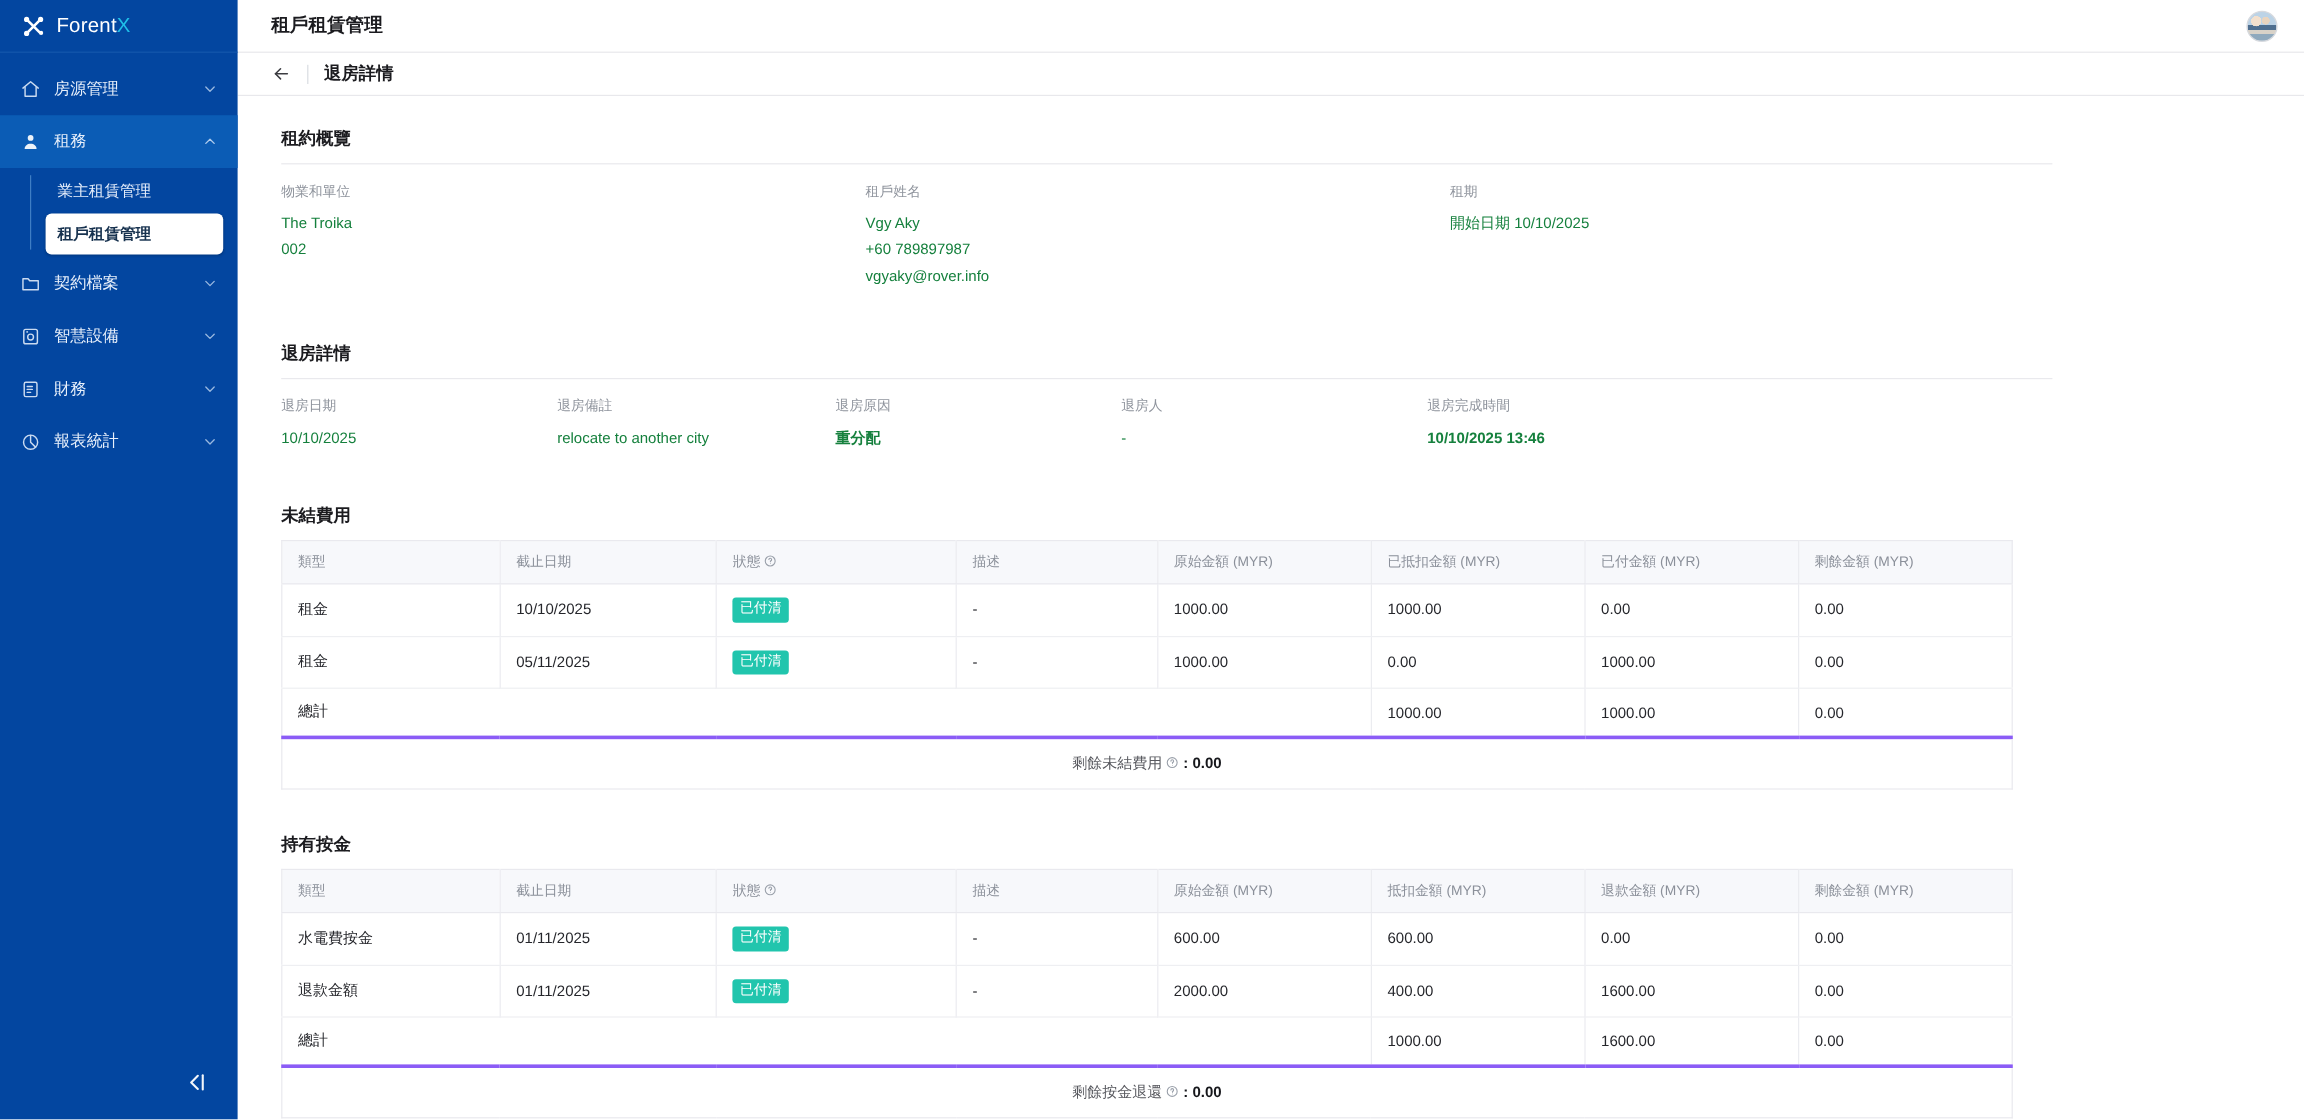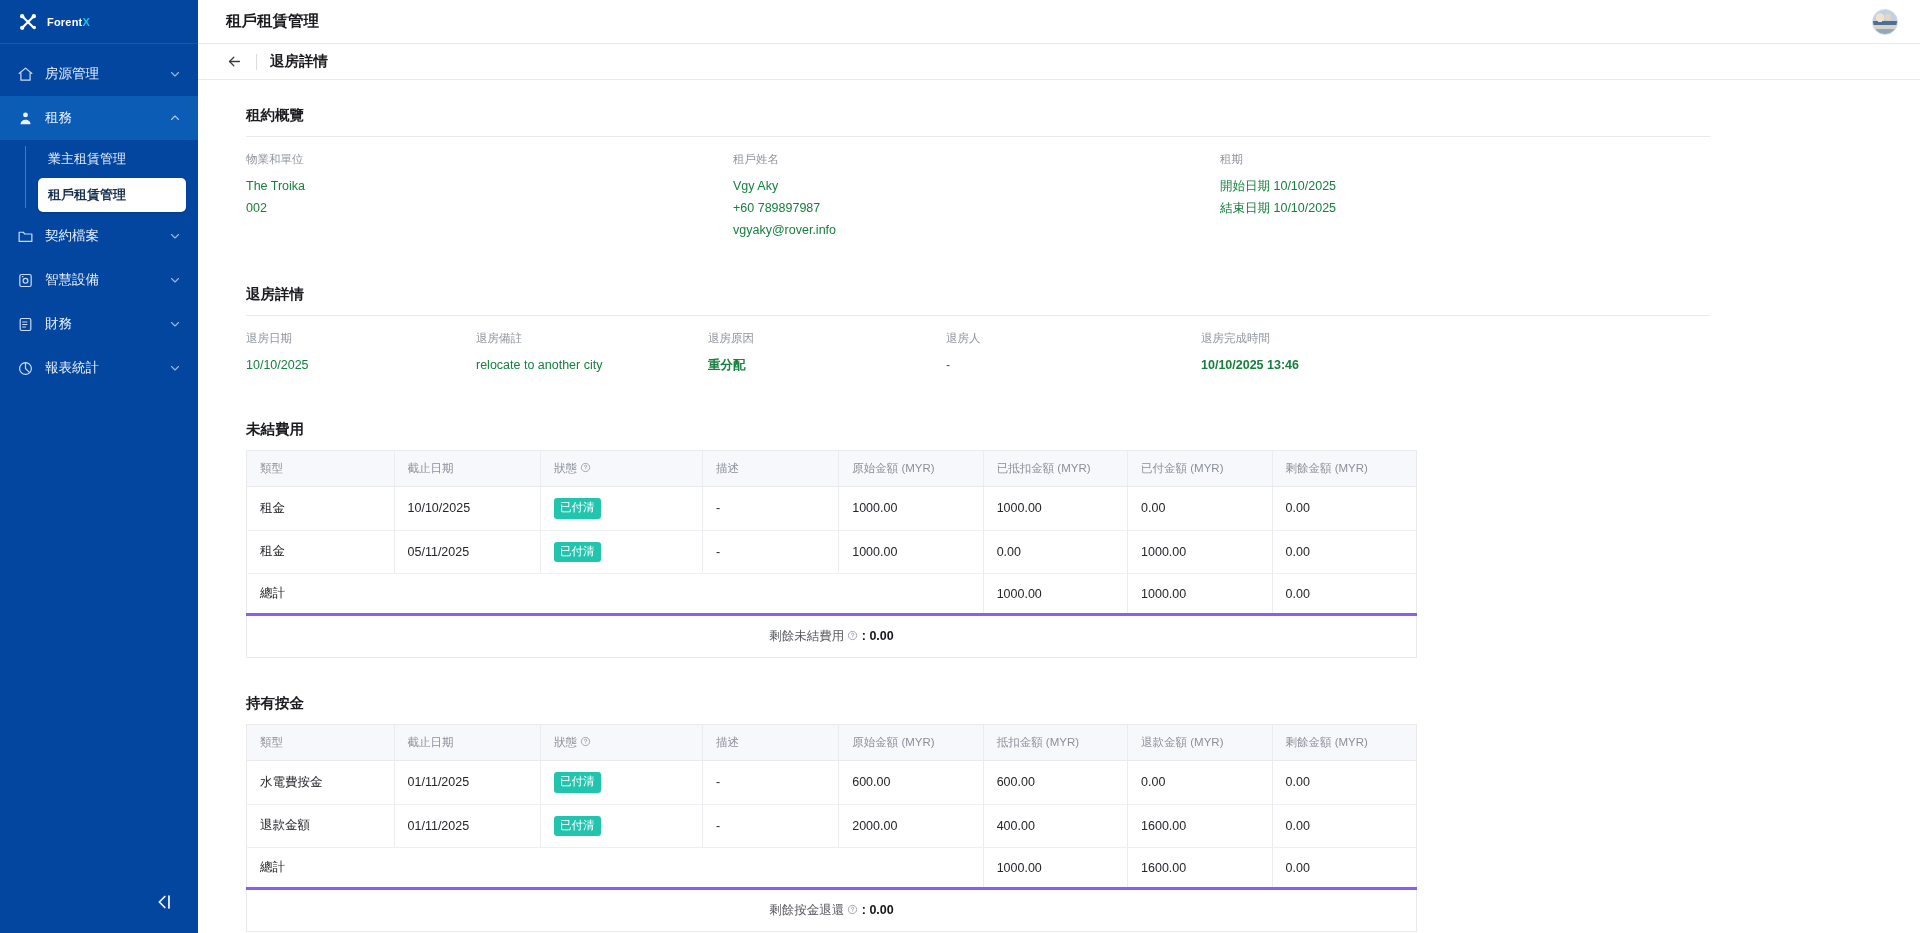--- a/index.html
+++ b/index.html
@@ -22,21 +22,21 @@
     display: flex; flex-direction: column;
   }
   .brand {
     height: 44px;
     display: flex; align-items: center; gap: 9px;
     padding: 0 18px;
     border-bottom: 1px solid #1558ac;
   }
   .brand-mark { width: 20px; height: 20px; flex: 0 0 20px; }
   .brand-text {
-    font-size: 11px; font-weight: bold; letter-spacing: .2px;
+    font-size: 17px; font-weight: normal; letter-spacing: .2px;
     white-space: nowrap;
   }
   .brand-text .x { color: #1fc0e8; }
 
   .nav { padding-top: 8px; flex: 1 1 auto; }
   .nav-item {
     height: 44px;
     display: flex; align-items: center;
     padding: 0 17px;
     gap: 11px;
@@ -106,21 +106,21 @@
     height: 36px; flex: 0 0 36px;
     border-bottom: 1px solid #e8e8ec;
     display: flex; align-items: center; padding: 0 28px;
     gap: 13px;
   }
   .back-arrow { width: 17px; height: 17px; cursor: pointer; }
   .vsep { width: 1px; height: 16px; background: #d9dce1; }
   .subbar .sub-title { font-size: 14.5px; font-weight: bold; color: #1b1b1f; }
 
   .content {
-    flex: 1 1 auto; overflow-y: auto; padding: 16px 210px 40px 48px;
+    flex: 1 1 auto; overflow-y: auto; padding: 16px 210px 40px 36px;
   }
 
   .section-title {
     font-size: 14.5px; font-weight: bold; color: #1b1b1f;
     margin: 10px 0 0 0; padding-bottom: 11px;
   }
   .hr { height: 1px; background: #e9e9ed; margin-bottom: 15px; }
 
   .field-grid { display: flex; }
   .field-col { flex: 0 0 auto; }
@@ -136,21 +136,21 @@
   .g5-3 { width: 232px; }
   .g5-4 { width: 255px; }
   .g5-5 { width: 300px; }
   .g5-2 .field-value, .g5-5 .field-value { font-weight: bold; }
 
   .block-gap { height: 34px; }
   .block-gap-sm { height: 26px; }
 
   
   table.tbl {
-    width: 1171px;
+    width: 1443px;
     border-collapse: collapse;
     border: 1px solid #e9e9ee;
     table-layout: fixed;
   }
   table.tbl th {
     background: #f7f8fb;
     font-size: 11.5px; font-weight: normal; color: #8b909a;
     text-align: left;
     padding: 10px 13px;
     border-right: 1px solid #ebecf0;
@@ -361,21 +361,20 @@
       </div>
       <div class="field-col fc-2">
         <div class="field-label">租戶姓名</div>
         <div class="field-value">Vgy Aky</div>
         <div class="field-value">+60 789897987</div>
         <div class="field-value">vgyaky@rover.info</div>
       </div>
       <div class="field-col fc-3">
         <div class="field-label">租期</div>
         <div class="field-value">開始日期 10/10/2025</div>
-        <div class="field-value">結束日期 10/10/2025</div>
       </div>
     </div>
 
     <div class="block-gap"></div>
 
     <div class="section-title">退房詳情</div>
     <div class="hr"></div>
 
     <div class="grid5">
       <div class="field-col g5-1">

